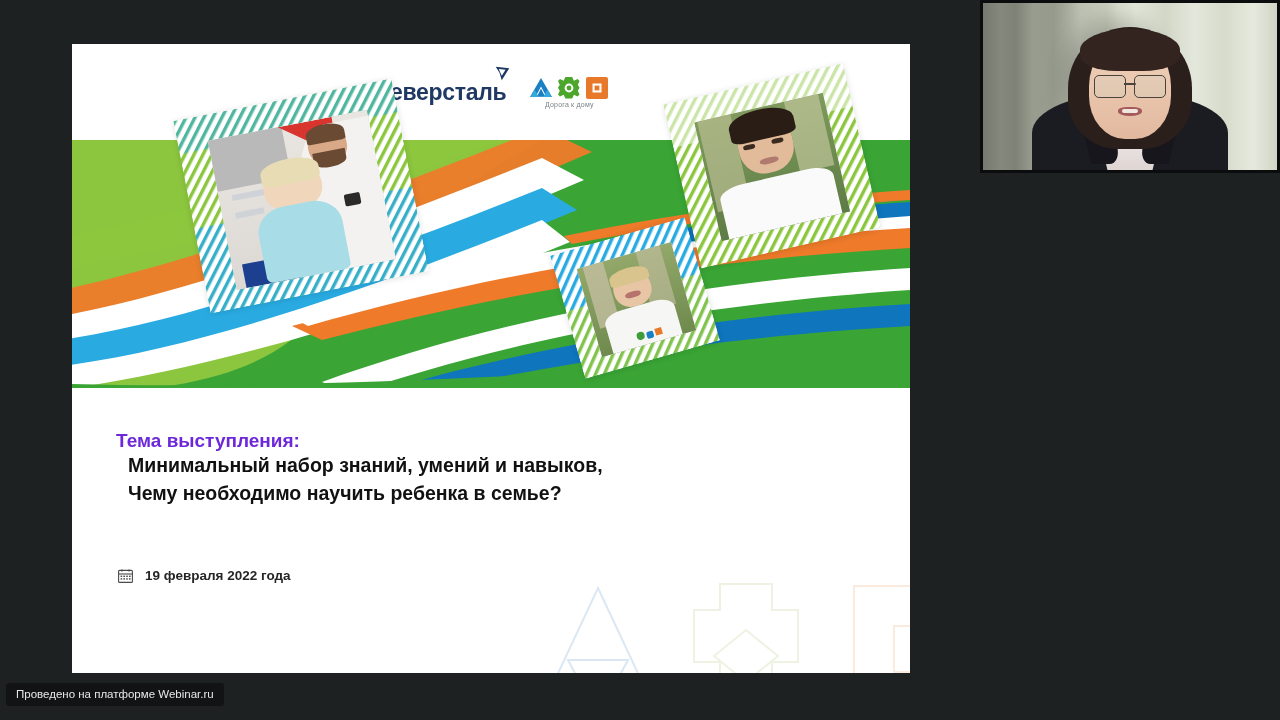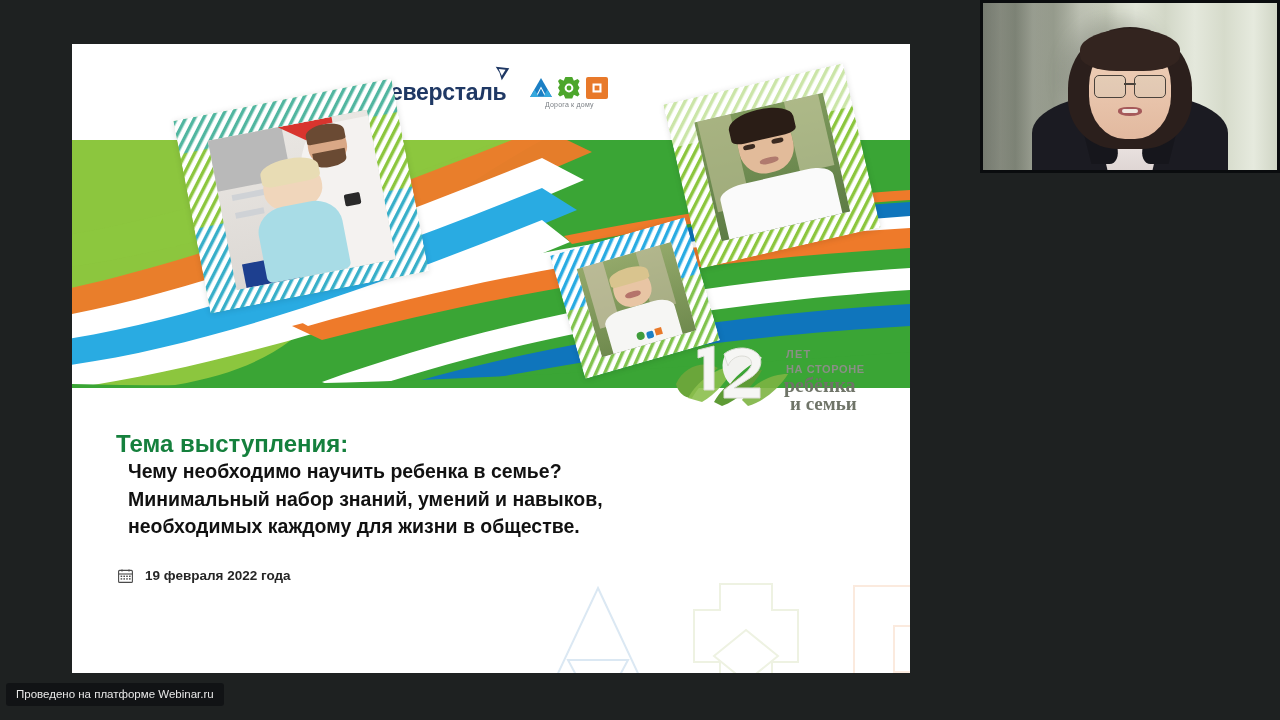--- a/index.html
+++ b/index.html
@@ -131,21 +131,21 @@
   .card .stripes{position:absolute;inset:0;}
   .card .photo{position:absolute;overflow:hidden;background:#cfd4c8;}
 
   
   .anniv{position:absolute;left:596px;top:296px;width:196px;height:74px;}
 
   
   .title-wrap{position:absolute;left:44px;top:384px;width:760px;}
   .tw-label{
     display:inline-block;vertical-align:top;
-    font-size:24px;font-weight:bold;color:#15803d;padding-top:2px;
+    font-size:19px;font-weight:bold;color:#6d28d9;padding-top:2px;
   }
   .tw-text{
     display:inline-block;vertical-align:top;margin-left:12px;width:580px;
     font-size:19.5px;font-weight:bold;color:#111;line-height:1.42;
   }
   .tw-text div{white-space:nowrap;}
 
   
   .meta{position:absolute;left:46px;top:524px;}
   .meta-row{display:flex;align-items:center;gap:12px;margin-bottom:11px;}
@@ -334,51 +334,35 @@
       <div style="position:absolute;left:70%;top:0;width:26%;height:60%;background:#c6c9a0;opacity:.65;"></div>
       <div style="position:absolute;left:28%;top:8%;width:42%;height:46%;background:#e2bb9a;border-radius:44%;"></div>
       <div style="position:absolute;left:24%;top:2%;width:50%;height:24%;background:#2a1d16;border-radius:48% 48% 18% 18%;"></div>
       <div style="position:absolute;left:32%;top:28%;width:9%;height:4%;background:#3b2a20;border-radius:40%;"></div>
       <div style="position:absolute;left:54%;top:28%;width:9%;height:4%;background:#3b2a20;border-radius:40%;"></div>
       <div style="position:absolute;left:42%;top:42%;width:14%;height:5%;background:#b07a6e;border-radius:40%;"></div>
       <div style="position:absolute;left:6%;top:58%;width:88%;height:42%;background:#fafafa;border-radius:22% 22% 0 0;"></div>
     </div>
   </div>
 
-  <div class="anniv">
-    <svg viewBox="0 0 196 74">
-      <path d="M8 44 C16 26 36 20 50 28 C40 36 30 48 24 58 C16 58 10 52 8 44 Z" fill="#6aa63a"></path>
-      <path d="M20 58 C30 40 48 28 66 26 C60 40 48 54 34 62 Z" fill="#8bbf4d" opacity=".9"></path>
-      <path d="M46 62 C56 44 74 32 94 30 C86 46 70 60 54 66 Z" fill="#5e9b35"></path>
-      <path d="M74 60 C84 44 102 34 120 34 C110 50 94 62 80 66 Z" fill="#7db443" opacity=".9"></path>
-      <path d="M58 14 C70 8 86 10 94 18 C82 24 70 34 62 44 C54 36 52 22 58 14 Z" fill="#f2f2ef"></path>
-      <path d="M30 10 L46 6 L46 50 L36 50 L36 16 L30 18 Z" fill="#f6f6f4" stroke="#dcdcd6" stroke-width="1"></path>
-      <path d="M56 14 C66 6 82 6 90 14 C96 22 92 32 82 38 L66 48 L92 48 L92 58 L56 58 L56 50 C66 42 78 34 82 28 C86 22 82 16 74 16 C68 16 62 20 60 26 Z" fill="#f6f6f4" stroke="#dcdcd6" stroke-width="1"></path>
-      <text x="118" y="18" font-family="Liberation Sans, sans-serif" font-size="11" font-weight="bold" fill="#8a8f86" letter-spacing="1.2">ЛЕТ</text>
-      <text x="118" y="33" font-family="Liberation Sans, sans-serif" font-size="11" font-weight="bold" fill="#8a8f86" letter-spacing=".6">НА СТОРОНЕ</text>
-      <text x="116" y="52" font-family="Liberation Serif, serif" font-size="20" font-weight="bold" fill="#6f7468">ребёнка</text>
-      <text x="122" y="70" font-family="Liberation Serif, serif" font-size="19" font-weight="bold" fill="#6f7468">и семьи</text>
-    </svg>
-  </div>
 
   <svg class="wm" style="left:440px;top:520px;width:470px;height:160px;" viewBox="0 0 470 160">
     <path d="M86 24 L146 152 L26 152 Z" fill="none" stroke="#dbe8f3" stroke-width="2"></path>
     <path d="M56 96 H116 L86 152 Z" fill="none" stroke="#dbe8f3" stroke-width="2"></path>
     <path d="M208 24 H260 V50 H286 V102 H260 V152 H208 V102 H182 V50 H208 Z" fill="none" stroke="#eef2e2" stroke-width="2" transform="translate(0,-4) scale(1.0)"></path>
     <path d="M234 66 L266 92 L234 118 L202 92 Z" fill="none" stroke="#eef2e2" stroke-width="2"></path>
     <rect x="342" y="22" width="128" height="130" fill="none" stroke="#fbeade" stroke-width="2"></rect>
     <rect x="382" y="62" width="46" height="46" fill="none" stroke="#fbeade" stroke-width="2"></rect>
   </svg>
 
   <div class="title-wrap">
     <span class="tw-label">Тема выступления:</span>
     <span class="tw-text">
+      <div>Минимальный набор знаний, умений и навыков,</div>
       <div>Чему необходимо научить ребенка в семье?</div>
-      <div>Минимальный набор знаний, умений и навыков,</div>
-      <div>необходимых каждому для жизни в обществе.</div>
     </span>
   </div>
 
   <div class="meta">
     <div class="meta-row">
       <svg width="15" height="14" viewBox="0 0 15 14">
         <rect x="0.6" y="1.4" width="13.8" height="12" rx="1" fill="none" stroke="#4a4a4a" stroke-width="1.1"></rect>
         <line x1="0.6" y1="5" x2="14.4" y2="5" stroke="#4a4a4a" stroke-width="1.1"></line>
         <line x1="4" y1="0.4" x2="4" y2="2.6" stroke="#4a4a4a" stroke-width="1.2"></line>
         <line x1="11" y1="0.4" x2="11" y2="2.6" stroke="#4a4a4a" stroke-width="1.2"></line>

